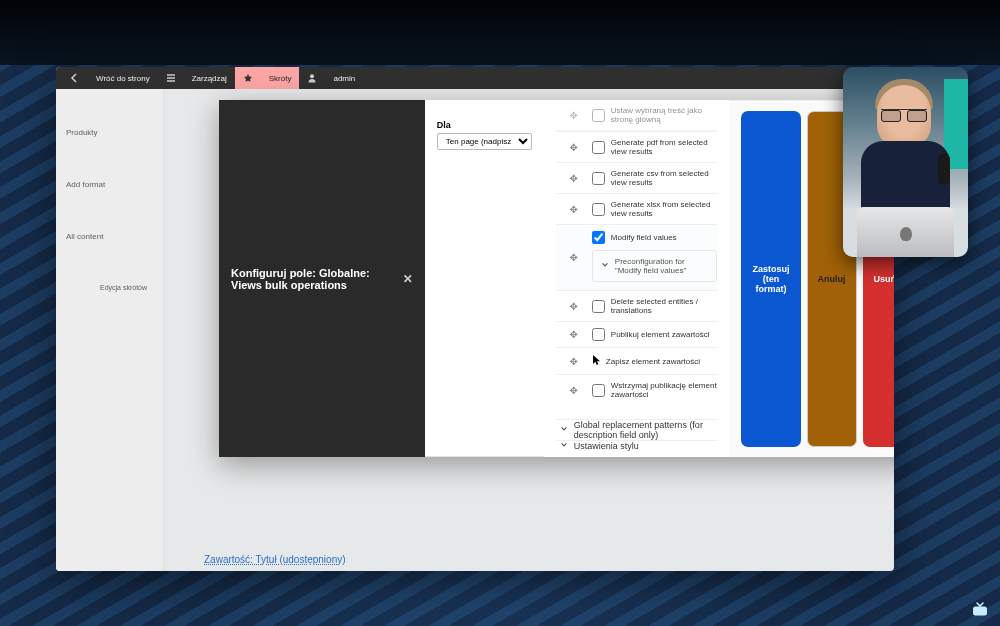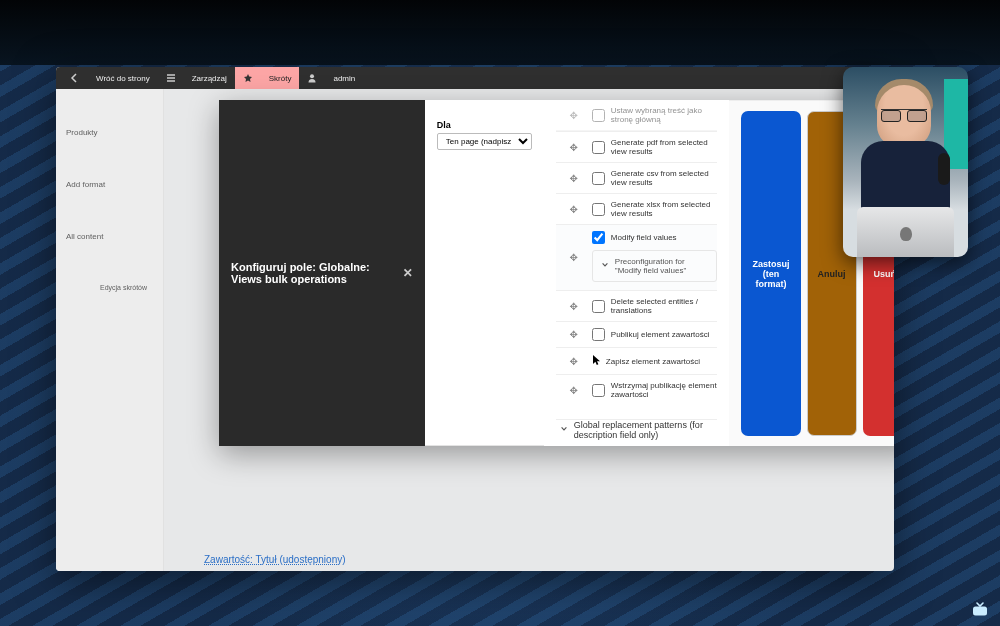--- a/index.html
+++ b/index.html
@@ -358,20 +358,28 @@
 
       <div class="accordion">
         <span class="chev">
           <svg width="8" height="8" viewBox="0 0 10 10">
               <path d="M2 3l3 3 3-3" stroke="#555" stroke-width="1.5" fill="none"></path>
             </svg>
         </span>
         <span>Global replacement patterns (for description field only)</span>
       </div>
 
+      <div class="accordion">
+        <span class="chev">
+          <svg width="8" height="8" viewBox="0 0 10 10">
+              <path d="M2 3l3 3 3-3" stroke="#555" stroke-width="1.5" fill="none"></path>
+            </svg>
+        </span>
+        <span>Ustawienia stylu</span>
+      </div>
 
     </div>
 
     <div class="modal-footer">
       <button class="btn btn-primary">Zastosuj (ten format)</button>
       <button class="btn btn-secondary">Anuluj</button>
       <button class="btn btn-danger">Usuń</button>
     </div>
   </div>
 

